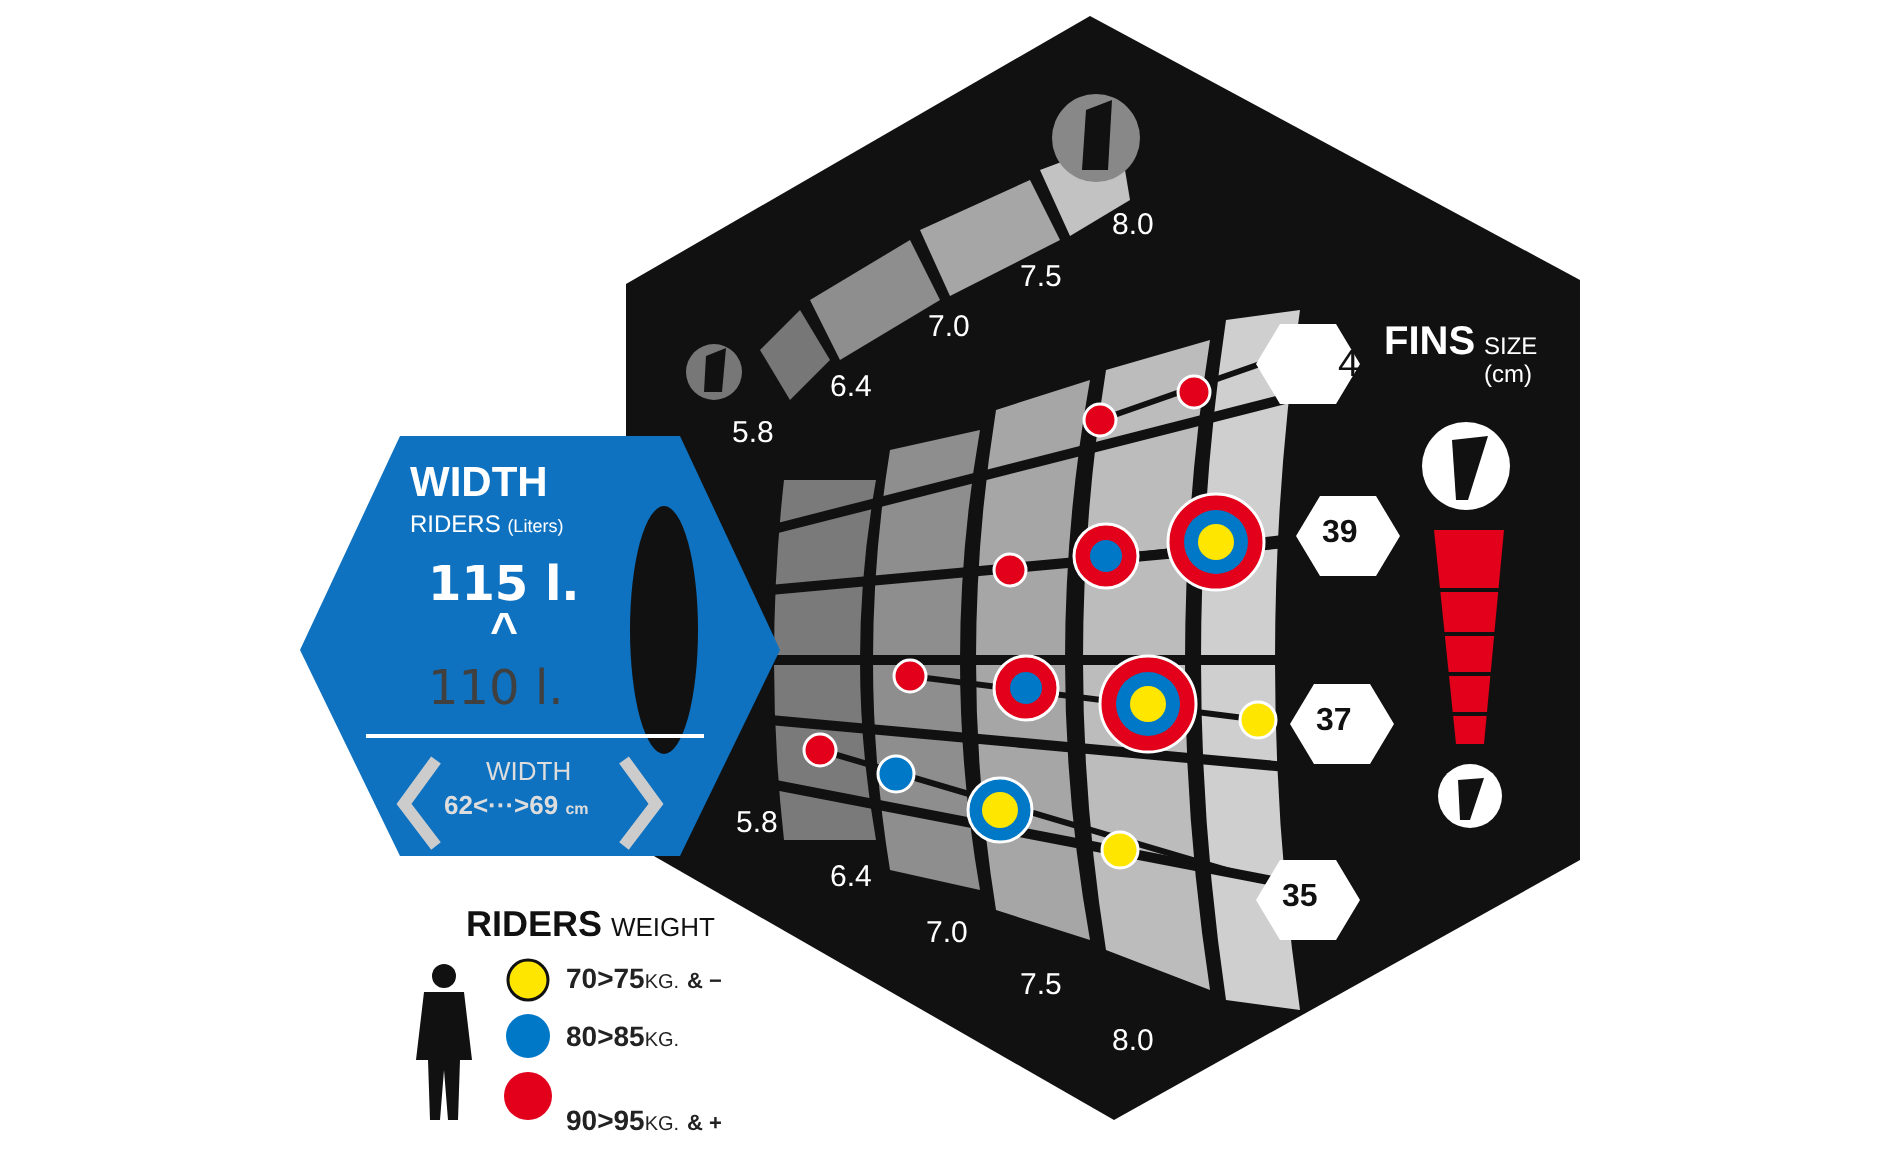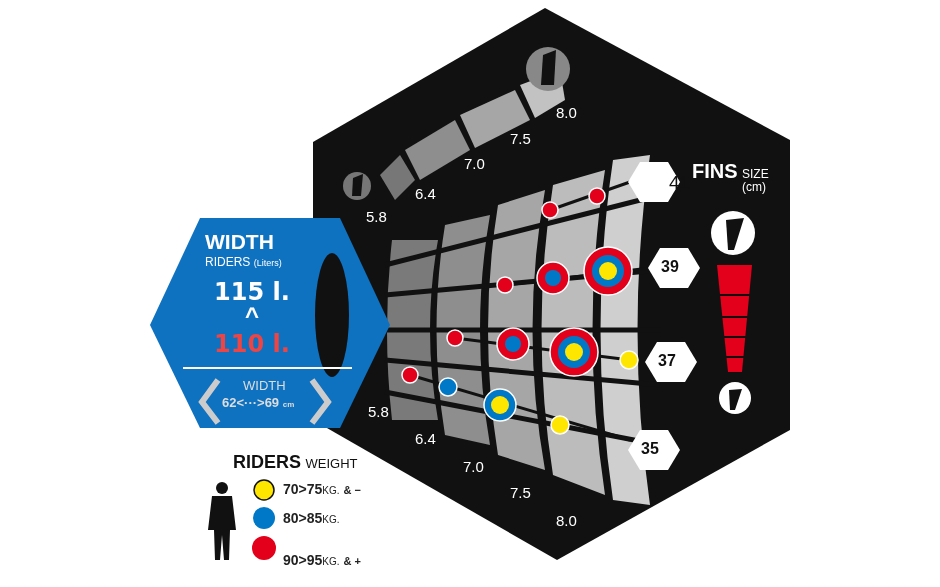--- a/index.html
+++ b/index.html
@@ -106,21 +106,21 @@
   </g>
 </svg>
 
 <div style="position:absolute;left:205px;top:230px;color:#fff;font-weight:bold;font-size:21px;">WIDTH</div>
 <div style="position:absolute;left:205px;top:255px;color:#fff;font-size:12px;">
   <span>RIDERS</span>
   <span style="font-size:9px;">(Liters)</span>
 </div>
 <div style="position:absolute;left:214px;top:278px;color:#fff;font-weight:bold;font-size:24px;font-family:'DejaVu Sans',sans-serif;">115 l.</div>
 <div style="position:absolute;left:245px;top:302px;color:#fff;font-weight:bold;font-size:24px;">^</div>
-<div style="position:absolute;left:214px;top:330px;color:#ef4444;font-weight:bold;font-size:24px;font-family:'DejaVu Sans',sans-serif;">110 l.</div>
+<div style="position:absolute;left:214px;top:330px;color:#404040;font-weight:normal;font-size:24px;font-family:'DejaVu Sans',sans-serif;">110 l.</div>
 <div style="position:absolute;left:243px;top:378px;color:#ddd;font-size:13px;">WIDTH</div>
 <div style="position:absolute;left:222px;top:395px;color:#ddd;font-size:13px;font-weight:bold;">
   <span>62&lt;···&gt;69</span>
   <span style="font-size:8px;font-weight:bold;">cm</span>
 </div>
 
 <div style="position:absolute;left:360px;top:90px;transform:rotate(-30deg);transform-origin:left bottom;color:#fff;white-space:nowrap;">
   <span style="font-weight:bold;font-size:19px;">SAILS</span>
   <span style="font-size:12px;">SURFACE (m²)</span>
 </div>

